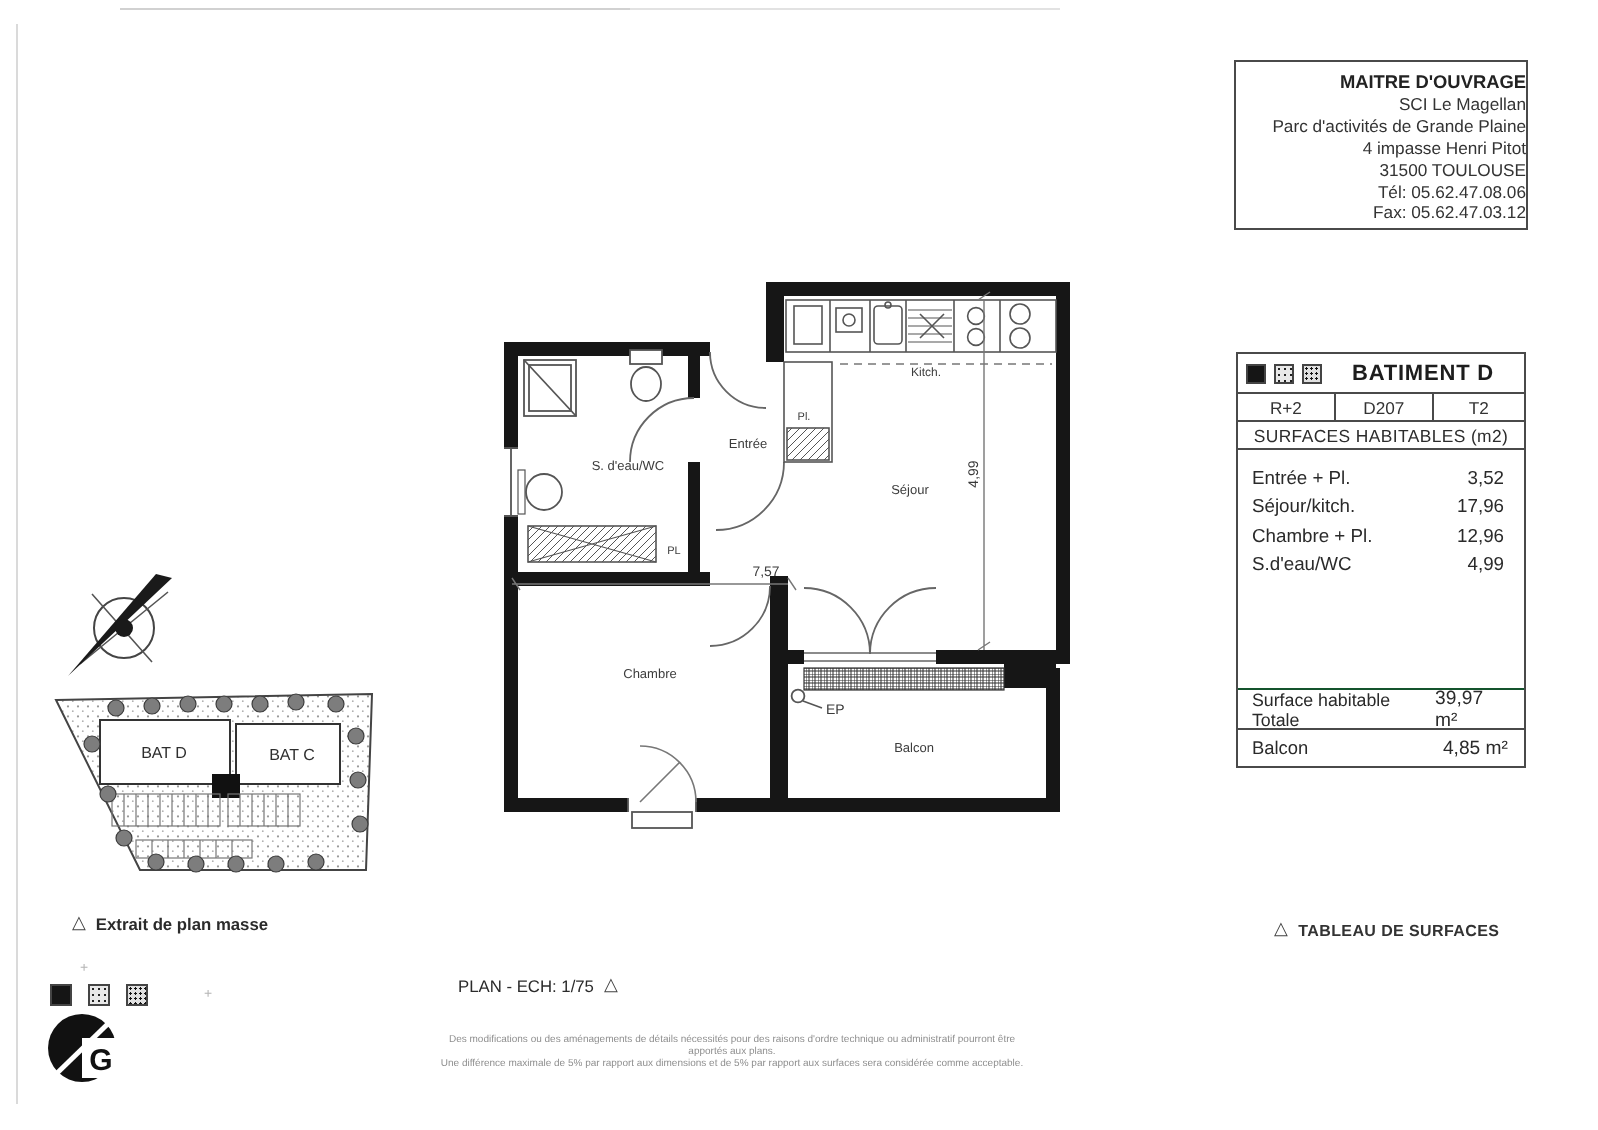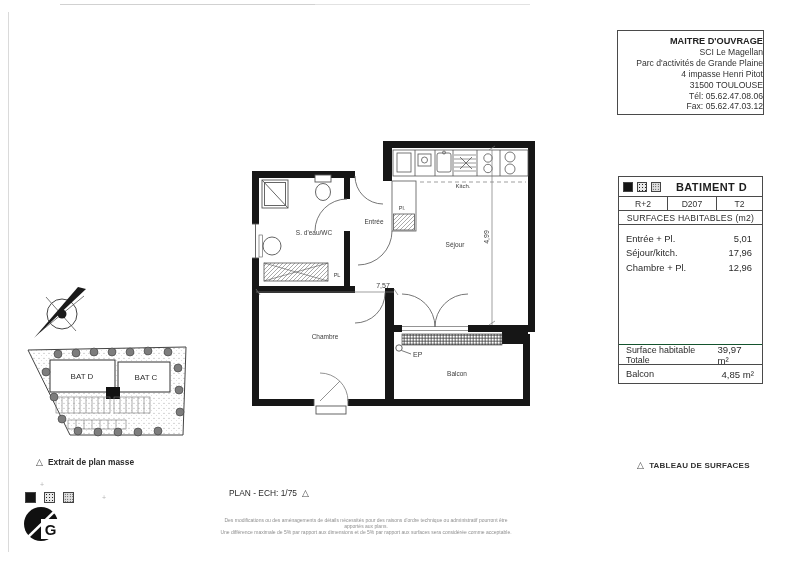--- a/index.html
+++ b/index.html
@@ -82,29 +82,33 @@
   </div>
   <div class="st-sub">
     <div class="c1">R+2</div>
     <div class="c2">D207</div>
     <div class="c3">T2</div>
   </div>
   <div class="st-section">SURFACES HABITABLES (m2)</div>
   <div class="st-items">
     <div class="st-row">
       <span>Entrée + Pl.</span>
-      <span>5,01</span>
+      <span>3,52</span>
     </div>
     <div class="st-row">
       <span>Séjour/kitch.</span>
       <span>17,96</span>
     </div>
     <div class="st-row">
       <span>Chambre + Pl.</span>
       <span>12,96</span>
+    </div>
+    <div class="st-row">
+      <span>S.d'eau/WC</span>
+      <span>4,99</span>
     </div>
   </div>
   <div class="st-spacer"></div>
   <div class="st-total">
     <span>Surface habitable Totale</span>
     <span class="val">39,97 m²</span>
   </div>
   <div class="st-balcony">
     <span>Balcon</span>
     <span class="val">4,85 m²</span>

